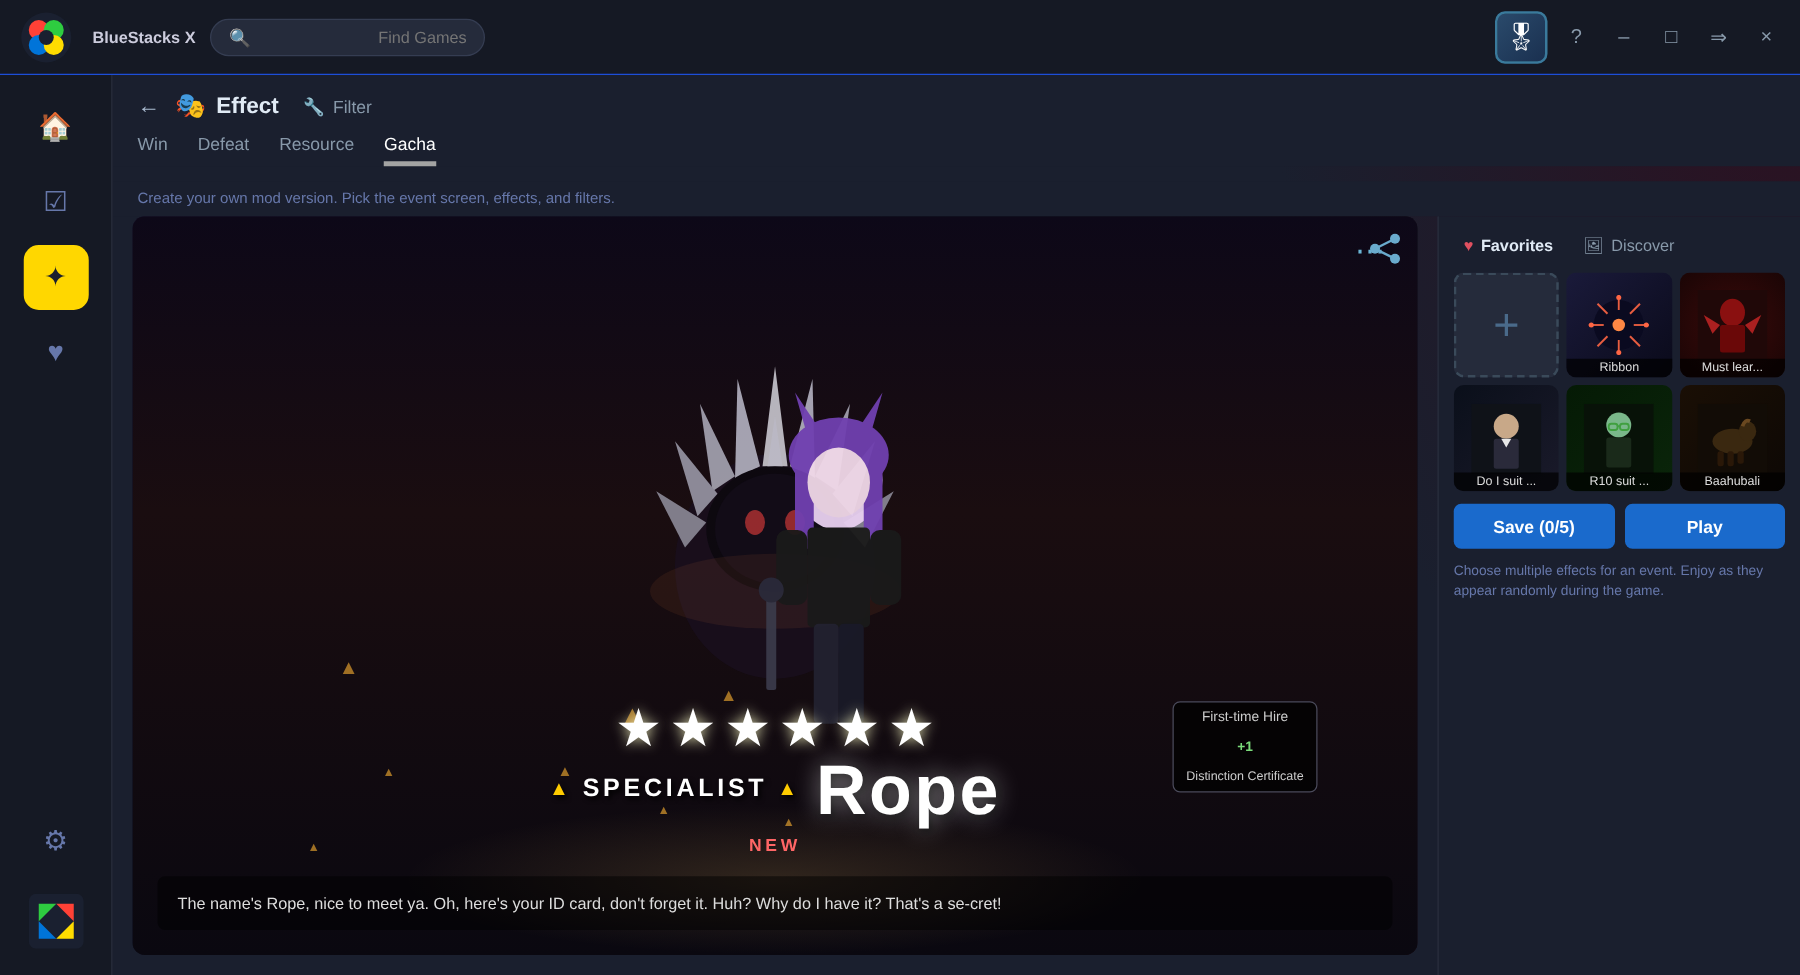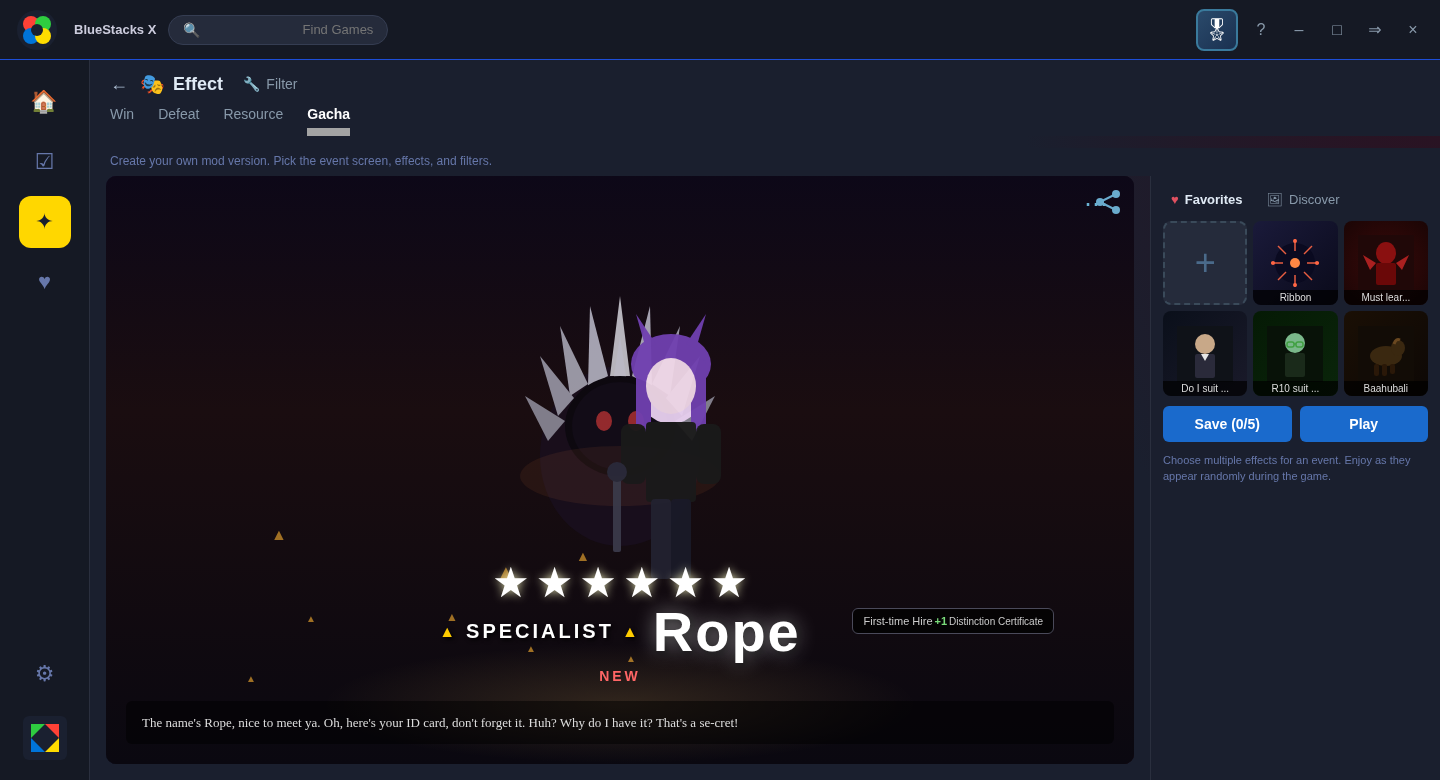--- a/index.html
+++ b/index.html
@@ -221,22 +221,22 @@
 
     .tab {
       font-size: 14px;
       color: #8899aa;
       cursor: pointer;
       padding-bottom: 6px;
       border-bottom: 2px solid transparent;
     }
     .tab.active {
       color: #ffffff;
-      font-weight: 700;
-      border-bottom: 8px solid #a3a3a3;
+      font-weight: 400;
+      border-bottom: 4px solid #a3a3a3;
     }
 
     .subtitle {
       font-size: 12px;
       color: #6677aa;
       padding: 6px 20px 8px;
       background: #1a1f2e;
       margin-top: 12px;
     }
 
@@ -359,43 +359,42 @@
       position: absolute;
       bottom: 130px;
       right: 80px;
       background: rgba(0,0,0,0.7);
       border: 1px solid #4a4a5a;
       border-radius: 6px;
       padding: 6px 10px;
       font-size: 11px;
       color: #ccc;
       display: flex;
-      flex-direction: row;
-      align-items: center;
-      gap: 2px;
+      flex-direction: column;
+      align-items: center;
+      gap: 12px;
     }
 
     .hire-badge .plus {
       color: #7adb7a;
       font-weight: bold;
     }
 
     
     .subtitle-box {
       position: absolute;
       bottom: 20px;
       left: 20px;
       right: 20px;
       background: rgba(0,0,0,0.5);
       border-radius: 6px;
       padding: 12px 16px;
       font-size: 13px;
       color: #ddd;
       line-height: 1.5;
-      font-family: Liberation Serif, serif;
     }
 
     
     .tri-deco {
       position: absolute;
       color: rgba(255,180,50,0.6);
       font-size: 14px;
     }
 
     

